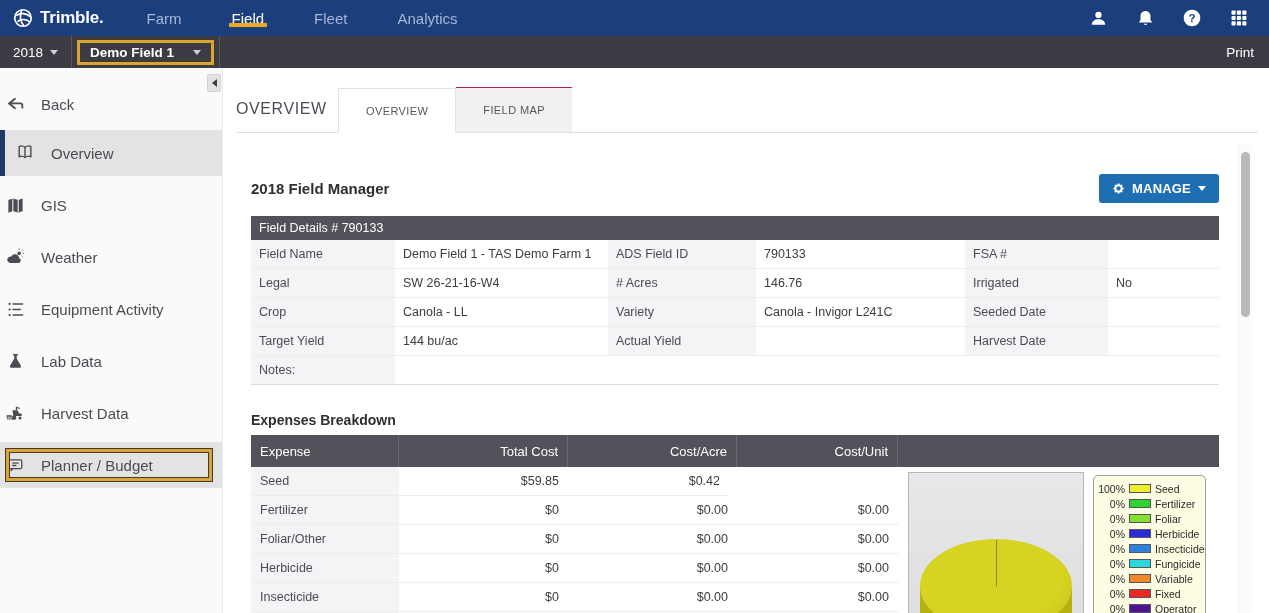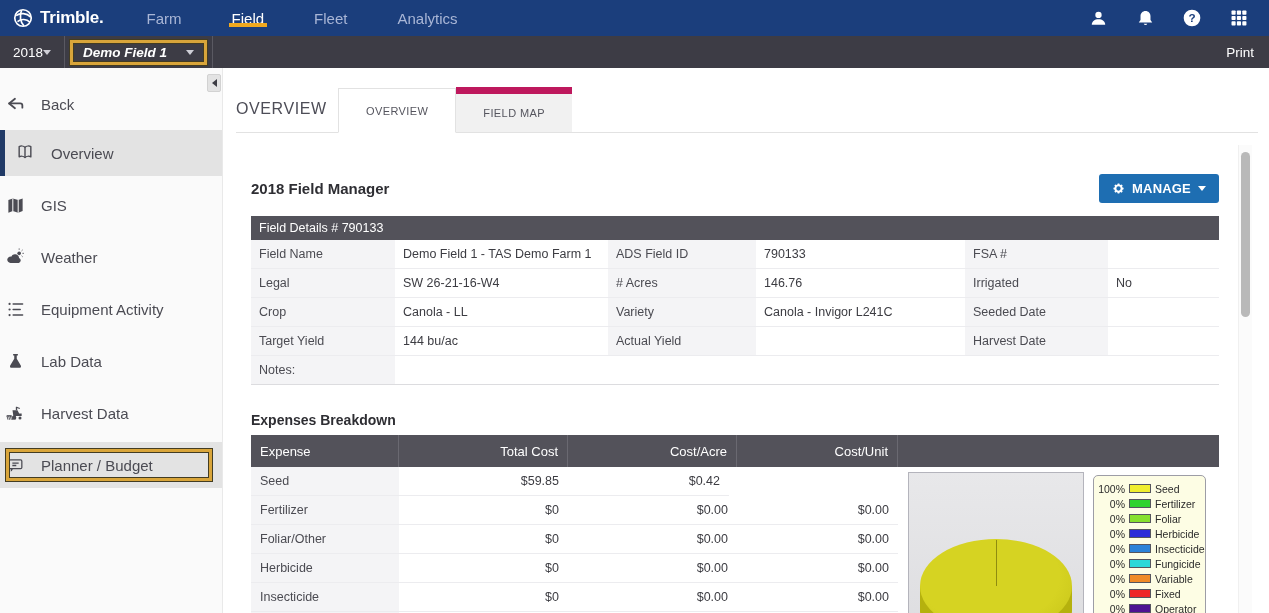--- a/index.html
+++ b/index.html
@@ -12,25 +12,25 @@
   .brand-text { color:#fff; font-size:17px; font-weight:bold; letter-spacing:-0.2px; }
   .top-nav { display:flex; }
   .nav-item { position:relative; display:flex; align-items:center; padding:0 25px; font-size:15px; color:#a9b6d6; cursor:pointer; }
   .nav-item.active { color:#fff; }
   .nav-item.active::after { content:""; position:absolute; left:22px; right:22px; bottom:0; height:4px; background:#f0a91f; }
   .top-icons { margin-left:auto; display:flex; align-items:center; gap:27px; padding-right:20px; }
   .ticon { width:20px; height:20px; display:flex; align-items:center; justify-content:center; cursor:pointer; }
 
   
   .subnav { height:32px; background:#3d3c45; display:flex; align-items:center; color:#fff; font-size:13.5px; }
-  .year-select { display:flex; align-items:center; padding:0 13px; cursor:pointer; }
+  .year-select { display:flex; align-items:center; gap:7px; padding:0 13px; cursor:pointer; }
   .vdiv { width:1px; height:32px; background:#5a5962; }
   .caret-down { width:0; height:0; border-left:4px solid transparent; border-right:4px solid transparent; border-top:5px solid #cfcfd6; }
   .gold-box { border:3px solid #d9a53a; box-shadow:0 0 0 1px #433c22, inset 0 0 0 1px #433c22; }
-  .field-select { display:flex; align-items:center; gap:19px; padding:2px 10px; margin:0 5px; cursor:pointer; font-weight:bold;font-style:italic; }
+  .field-select { display:flex; align-items:center; gap:19px; padding:2px 10px; margin:0 5px; cursor:pointer; font-weight:bold; }
   .print-label { margin-left:auto; padding-right:15px; cursor:pointer; }
 
   
   .app-body { display:flex; height:545px; position:relative; background:#fff; }
 
   
   .sidebar { width:223px; background:#fafafa; border-right:1px solid #e9e9e9; position:relative; padding-top:16px; flex:none; }
   .collapse-btn { position:absolute; top:6px; right:1px; width:14px; height:18px; background:#e3e3e3; border:1px solid #d2d2d2; border-radius:2px; display:flex; align-items:center; justify-content:center; cursor:pointer; }
   .collapse-btn span { width:0; height:0; border-top:4px solid transparent; border-bottom:4px solid transparent; border-right:5px solid #3c3c44; }
   .side-item { position:relative; height:46px; display:flex; align-items:center; gap:16px; padding-left:5px; font-size:15px; color:#4b4b53; cursor:pointer; }
@@ -40,21 +40,21 @@
   .side-item.row-hl { background:#e3e3e3; }
   .side-icon { width:20px; height:20px; flex:none; display:flex; align-items:center; justify-content:center; }
   .gold-frame { position:absolute; left:6px; right:10px; top:7px; bottom:7px; pointer-events:none; }
 
   
   .main { flex:1; position:relative; padding-left:13px; margin-right:11px; }
   .title-tabs { display:flex; align-items:flex-end; margin-top:20px; height:45px; border-bottom:1px solid #e2e2e2; }
   .page-title { font-size:16px; color:#4d4d57; letter-spacing:0.6px; width:102px; padding-bottom:14px; }
   .tab { height:45px; display:flex; align-items:center; padding:0 27px; font-size:11px; letter-spacing:0.4px; color:#55555e; cursor:pointer; }
   .tab.active { background:#fff; border:1px solid #e2e2e2; border-bottom:1px solid #fff; margin-bottom:-1px; }
-  .tab.inactive { background:#f1f1f1; border-top:7px solid #be185d; }
+  .tab.inactive { background:#f1f1f1; border-top:1px solid #be185d; }
 
   .content-inner { margin-left:15px; width:968px; }
   .section-head { display:flex; justify-content:space-between; align-items:center; margin-top:40px; height:30px; }
   .section-title { font-size:15px; font-weight:bold; color:#2e2e33; }
   .manage-btn { display:flex; align-items:center; gap:7px; background:#1e6eb2; color:#fff; font-size:13px; font-weight:bold; border:none; border-radius:3px; padding:7px 13px; cursor:pointer; letter-spacing:0.2px; }
   .manage-caret { width:0; height:0; border-left:4px solid transparent; border-right:4px solid transparent; border-top:5px solid #fff; }
 
   
   .dark-bar { background:#53525a; color:#fff; font-size:12.5px; height:24px; display:flex; align-items:center; padding-left:8px; margin-top:13px; }
   table.fd { border-collapse:collapse; width:968px; font-size:12.5px; table-layout:fixed; }

